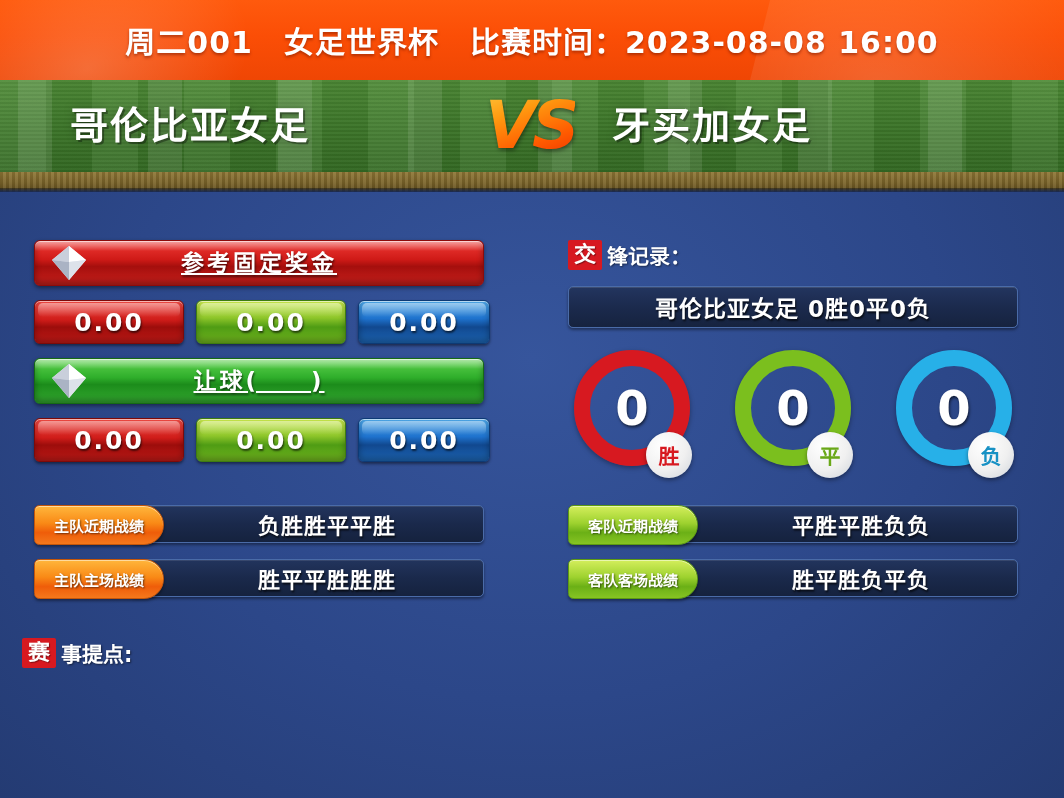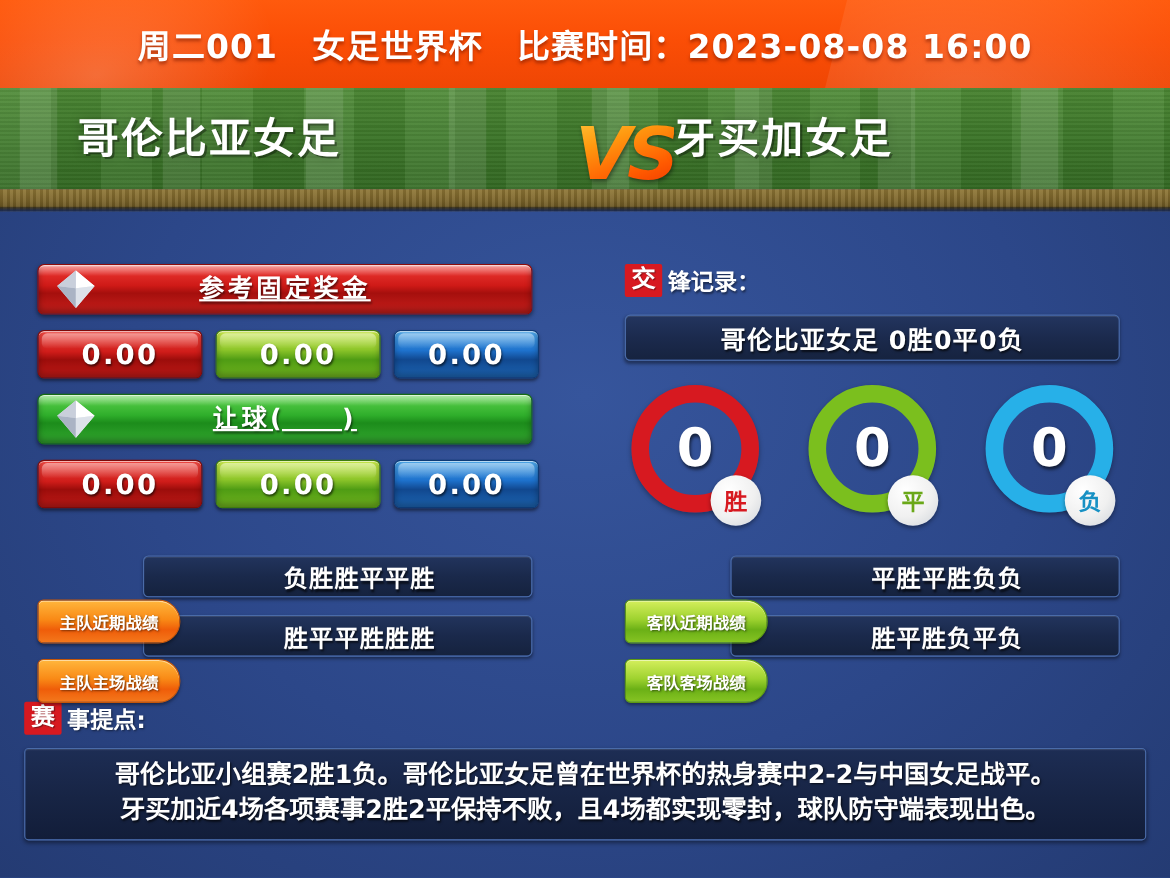--- a/index.html
+++ b/index.html
@@ -69,28 +69,27 @@
 
   .team{
     position:absolute;top:95px;height:62px;line-height:62px;
     color:#fff;font-size:38px;font-weight:bold;letter-spacing:2px;
     text-shadow:2px 2px 0 rgba(0,0,0,.35), 0 0 10px rgba(0,0,0,.25);
   }
   .team.home{left:70px;width:380px;}
   .team.away{right:72px;width:380px;}
 
   .vs-logo{
-    position:absolute;left:485px;top:95px;width:90px;height:100px;
+    position:absolute;left:485px;top:80px;width:90px;height:100px;
     font-size:66px;font-weight:bold;font-style:italic;
     line-height:92px;text-align:left;letter-spacing:-4px;
     background:linear-gradient(160deg,#ffd54a 0%,#ff9a10 32%,#ff5a00 62%,#e01800 100%);
     -webkit-background-clip:text;background-clip:text;
     color:transparent;
     filter:drop-shadow(1px 2px 2px rgba(0,0,0,.45));
-    margin-left:38px;
   }
 
   
   .col-left{position:absolute;left:34px;top:240px;width:450px;}
   .col-right{position:absolute;left:568px;top:240px;width:450px;}
 
   
   .gem{
     position:absolute;left:14px;top:50%;margin-top:-20px;
     width:40px;height:40px;
@@ -204,21 +203,20 @@
   .form-block.right{left:568px;top:505px;}
   .form-row{position:relative;height:38px;margin-bottom:16px;}
   .form-pill{
     position:absolute;left:0;top:0;width:128px;height:38px;
     border-radius:6px 22px 22px 6px;
     display:flex;align-items:center;justify-content:center;
     color:#fff;font-size:15px;font-weight:bold;letter-spacing:0px;
     text-shadow:1px 1px 2px rgba(0,0,0,.55);
     z-index:4;
     box-shadow:inset 0 1px 0 rgba(255,255,255,.5), 0 2px 3px rgba(0,0,0,.4);
-    margin-top:40px;
   }
   .form-pill.orange{
     background:linear-gradient(180deg,#ffb63c 0%,#f98a16 45%,#ef5d09 70%,#f4781c 100%);
     border:1px solid #c4560a;
   }
   .form-pill.lime{
     background:linear-gradient(180deg,#d4ee5c 0%,#9ed22f 45%,#6bb016 70%,#86c423 100%);
     border:1px solid #5d9a12;
   }
   .form-bar{
@@ -365,19 +363,15 @@
     <div class="form-row">
       <div class="form-pill lime">客队客场战绩</div>
       <div class="form-bar">胜平胜负平负</div>
     </div>
   </div>
 
   <div class="notes">
     <div class="notes-head">
       <span class="tag-red">赛</span><span class="rest" style="color:#fff;font-size:21px;font-weight:bold;margin-left:5px;vertical-align:middle;text-shadow:1px 1px 2px rgba(0,0,0,.5);">事提点:</span>
     </div>
-    <div class="notes-panel">
-      <div class="notes-line">哥伦比亚小组赛2胜1负。哥伦比亚女足曾在世界杯的热身赛中2-2与中国女足战平。</div>
-      <div class="notes-line">牙买加近4场各项赛事2胜2平保持不败，且4场都实现零封，球队防守端表现出色。</div>
-    </div>
   </div>
 
 </div>
 
 </body></html>

